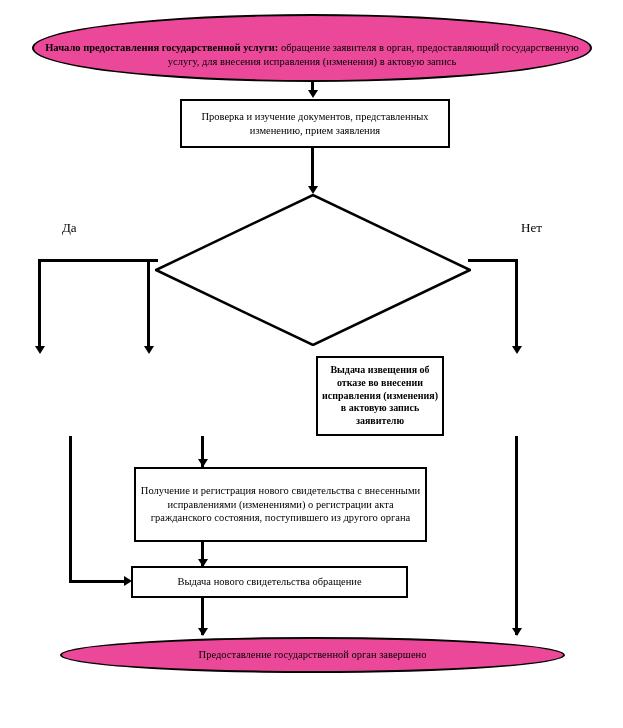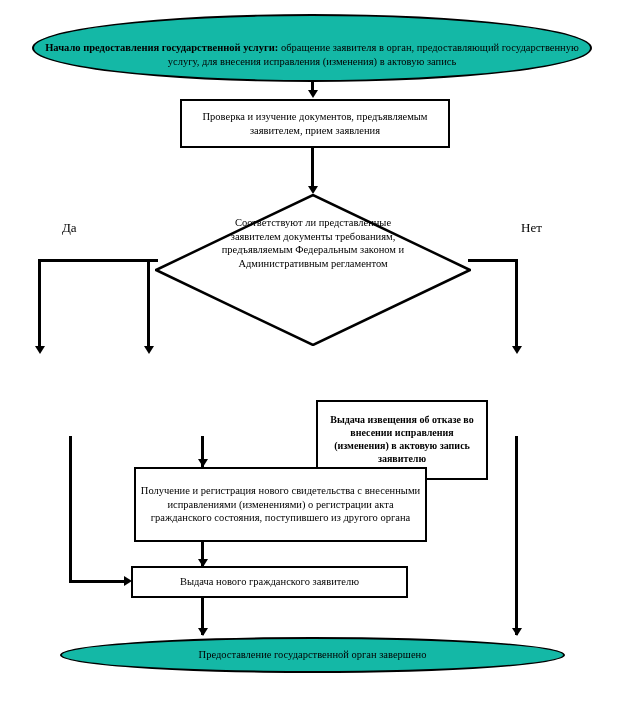--- a/index.html
+++ b/index.html
@@ -23,21 +23,21 @@
     align-items: center;
     justify-content: center;
     text-align: center;
   }
   .box {
     border: 2px solid #000000;
     background: #ffffff;
   }
   .ellipse {
     border: 2px solid #000000;
-    background: #14b8a6;
+    background: #ec4899;
     border-radius: 50%;
   }
   .txt {
     display: block;
     line-height: 1.28;
     padding: 0 4px;
     white-space: pre-line;
   }
   .t105 { font-size: 10.5px; }
   .t10 { font-size: 10px; }
@@ -93,31 +93,30 @@
   <div class="shape ellipse" style="left:32px; top:14px; width:560px; height:68px;">
     <span class="txt t105">
       <b class="bold">Начало предоставления государственной услуги:</b><span> обращение заявителя в орган, предоставляющий государственную услугу, для внесения исправления (изменения) в актовую запись</span>
     </span>
   </div>
 
   <div class="ln-v" style="left:311px; top:80px; width:3px; height:14px;"></div>
   <div class="arrow-d" style="left:308px; top:90px;"></div>
 
   <div class="shape box" style="left:180px; top:99px; width:270px; height:49px;">
-    <span class="txt t105">Проверка и изучение документов, предъявляемым заявителем, прием заявления</span>
+    <span class="txt t105">Проверка и изучение документов, представленных изменению, прием заявления</span>
   </div>
 
   <div class="ln-v" style="left:311px; top:148px; width:3px; height:40px;"></div>
   <div class="arrow-d" style="left:308px; top:186px;"></div>
 
   <div class="diamond-wrap" style="left:155px; top:194px; width:316px; height:152px;">
     <svg width="316" height="152" viewBox="0 0 316 152">
       <polygon points="158,1 315,76 158,151 1,76" fill="#ffffff" stroke="#000000" stroke-width="2.5"></polygon>
     </svg>
-    <div class="diamond-label" style="left:58px; top:22px; width:200px;">Соответствуют ли представленные заявителем документы требованиям, предъявляемым Федеральным законом и Административным регламентом</div>
   </div>
 
   <div class="branch-label" style="left:62px; top:220px;">Да</div>
 
   <div class="branch-label" style="left:473px; top:220px;margin-left:48px;">Нет</div>
 
   <div class="ln-h" style="left:38px; top:259px; width:120px; height:3px;"></div>
 
   <div class="ln-v" style="left:38px; top:259px; width:3px; height:89px;"></div>
   <div class="arrow-d" style="left:35px; top:346px;"></div>
@@ -125,40 +124,40 @@
   <div class="ln-v" style="left:147px; top:259px; width:3px; height:89px;"></div>
   <div class="arrow-d" style="left:144px; top:346px;"></div>
 
   <div class="ln-h" style="left:468px; top:259px; width:50px; height:3px;"></div>
 
   <div class="ln-v" style="left:515px; top:259px; width:3px; height:89px;"></div>
   <div class="arrow-d" style="left:512px; top:346px;"></div>
 
 
 
-  <div class="shape box" style="left:316px; top:356px; width:172px; height:80px;margin-top:44px;">
+  <div class="shape box" style="left:316px; top:356px; width:128px; height:80px;">
     <span class="txt t10 bold">Выдача извещения об отказе во внесении исправления (изменения) в актовую запись заявителю</span>
   </div>
 
   <div class="ln-v" style="left:69px; top:436px; width:3px; height:147px;"></div>
   <div class="ln-h" style="left:69px; top:580px; width:58px; height:3px;"></div>
   <div class="arrow-r" style="left:124px; top:576px;"></div>
 
   <div class="ln-v" style="left:201px; top:436px; width:3px; height:32px;"></div>
   <div class="arrow-d" style="left:198px; top:459px;"></div>
 
   <div class="shape box" style="left:134px; top:467px; width:293px; height:75px;text-align:center;">
     <span class="txt t105">Получение и регистрация нового свидетельства с внесенными исправлениями (изменениями) о регистрации акта гражданского состояния, поступившего из другого органа</span>
   </div>
 
   <div class="ln-v" style="left:201px; top:542px; width:3px; height:24px;"></div>
   <div class="arrow-d" style="left:198px; top:559px;"></div>
 
   <div class="shape box" style="left:131px; top:566px; width:277px; height:32px;">
-    <span class="txt t105">Выдача нового гражданского заявителю</span>
+    <span class="txt t105">Выдача нового свидетельства обращение</span>
   </div>
 
   <div class="ln-v" style="left:201px; top:598px; width:3px; height:37px;"></div>
   <div class="arrow-d" style="left:198px; top:628px;"></div>
 
   <div class="ln-v" style="left:515px; top:436px; width:3px; height:199px;"></div>
   <div class="arrow-d" style="left:512px; top:628px;"></div>
 
   <div class="shape ellipse" style="left:60px; top:637px; width:505px; height:36px;">
     <span class="txt t105">Предоставление государственной орган завершено</span>

